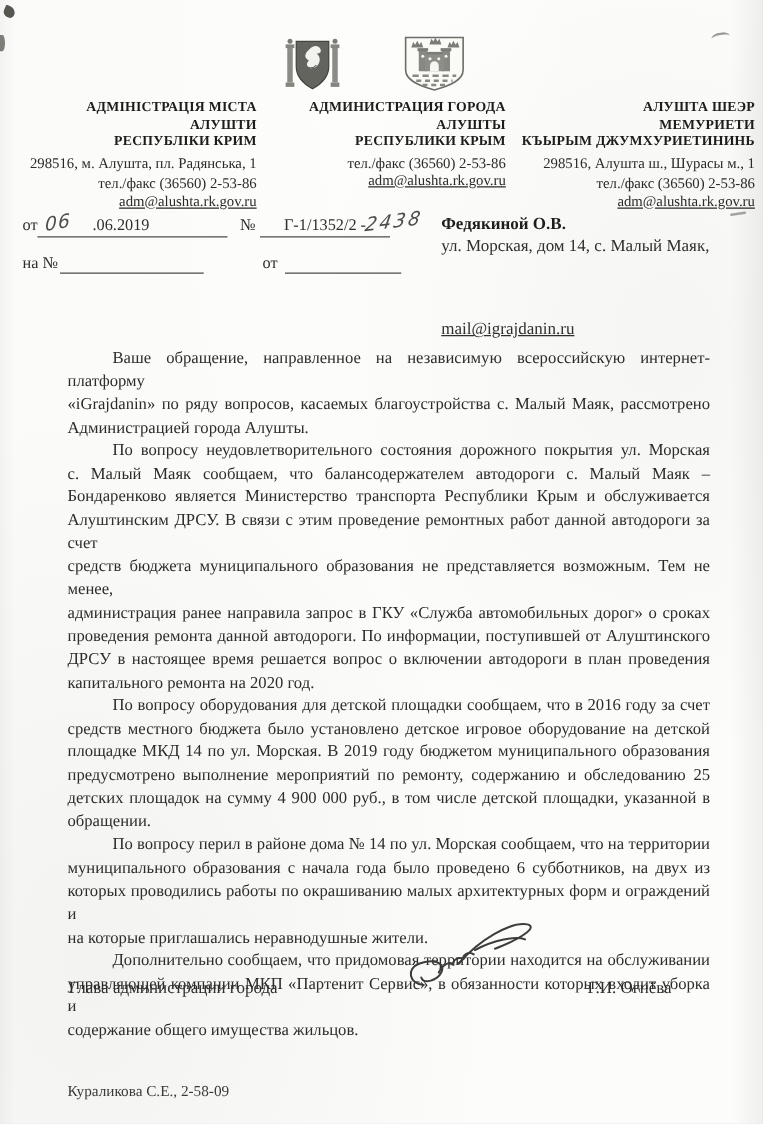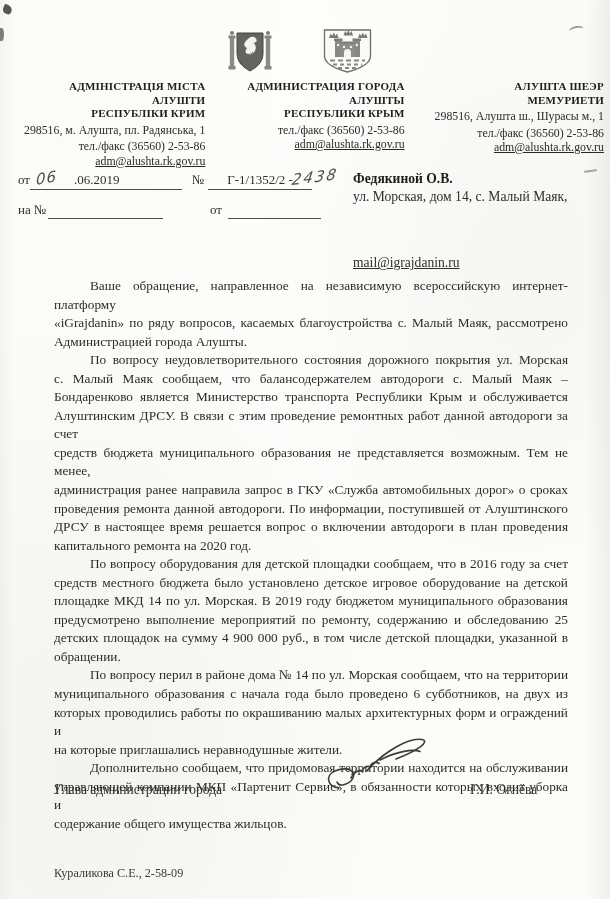--- a/index.html
+++ b/index.html
@@ -119,20 +119,21 @@
     <div class="hcol">
       <div class="org">АДМИНИСТРАЦИЯ ГОРОДА</div>
       <div class="org">АЛУШТЫ</div>
       <div class="org">РЕСПУБЛИКИ КРЫМ</div>
       <div class="addr">тел./факс  (36560) 2-53-86</div>
       <div class="hmail">adm@alushta.rk.gov.ru</div>
     </div>
     <div class="hcol">
       <div class="org">АЛУШТА ШЕЭР</div>
       <div class="org">МЕМУРИЕТИ</div>
+      <div class="org">КЪЫРЫМ ДЖУМХУРИЕТИНИНЬ</div>
       <div class="addr">298516, Алушта ш., Шурасы м., 1</div>
       <div class="addr">тел./факс  (36560) 2-53-86</div>
       <div class="hmail">adm@alushta.rk.gov.ru</div>
     </div>
   </div>
 
   <span class="ref" style="left:18px;top:172px;">от</span>
   <span class="ref u" style="left:30px;top:172px;width:152px;height:17px;"><span style="padding-left:44px;">.06.2019</span></span>
   <span class="hand hand-date">06</span>
   <span class="ref" style="left:192px;top:172px;">№</span>

